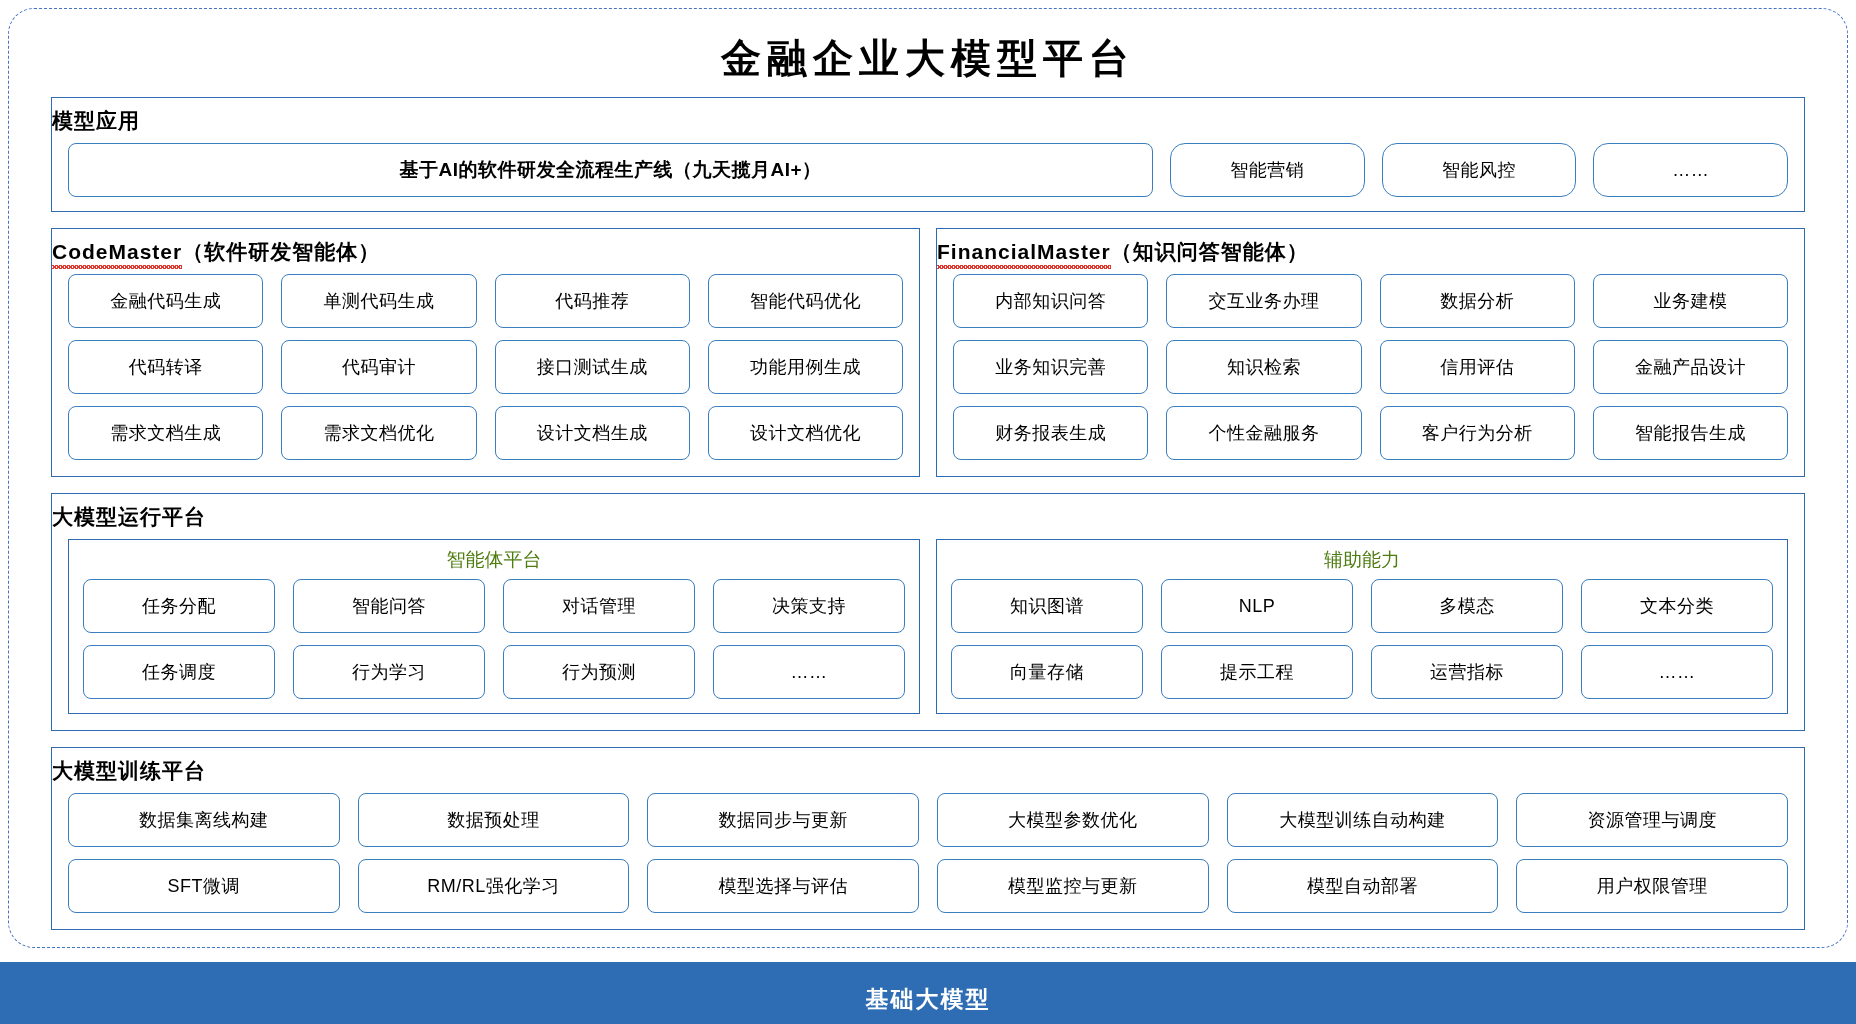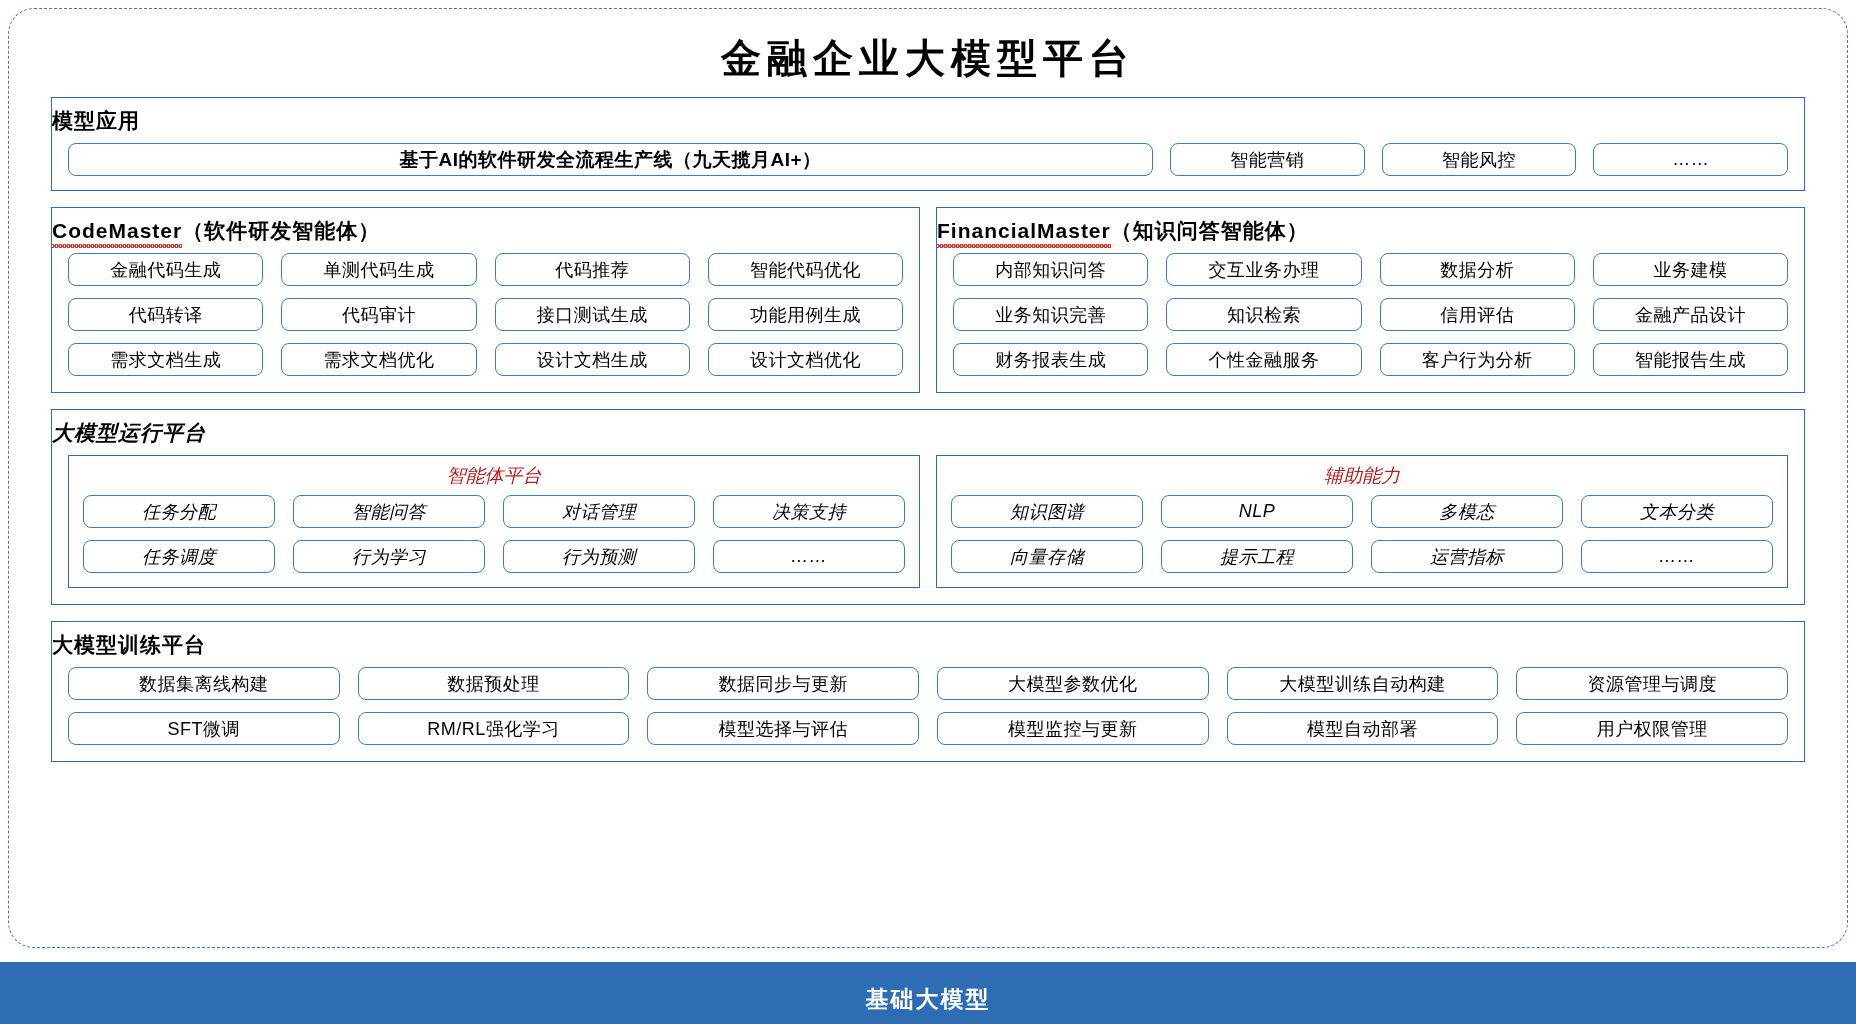--- a/index.html
+++ b/index.html
@@ -81,33 +81,33 @@
       repeating-linear-gradient(45deg,
         #e03a2f 0px, #e03a2f 1.2px,
         transparent 1.2px, transparent 2.6px);
     background-size: 4px 4px;
   }
 
   .sub-title {
     text-align: center;
     font-size: 19px;
     font-weight: 400;
-    color: #b91c1c;
+    color: #4d7c0f;
     padding: 7px 0 6px 0;
   }
 
   
   .chip {
     border: 1.3px solid #3a7ebf;
     border-radius: 8px;
     background: #ffffff;
     color: #000000;
     font-size: 18px;
     font-weight: 400;
-    height: 33px;
+    height: 54px;
     display: flex;
     align-items: center;
     justify-content: center;
     text-align: center;
     white-space: nowrap;
     letter-spacing: 0.5px;
   }
   .chip.bold { font-weight: 700; font-size: 19px; }
 
   .chip-row {
@@ -121,36 +121,36 @@
   .sec-app {
     margin-top: 2px;
     padding: 0 0 14px 0;
   }
   .sec-app .app-row {
     display: flex;
     gap: 17px;
     padding: 0 16px;
   }
   .app-wide { flex: 0 0 1085px; }
-  .app-small { flex: 1 1 0; }
+  .app-small { flex: 1 1 0; border-radius: 15px; }
 
   
   .sec-agents {
     display: flex;
     gap: 16px;
     margin-top: 16px;
   }
   .agent-panel {
     flex: 1 1 0;
     padding-bottom: 16px;
   }
   .agent-panel .grid { padding: 0 16px; }
 
   
-  .sec-runtime { margin-top: 16px; padding-bottom: 16px; font-style: italic; }
+  .sec-runtime { margin-top: 16px; padding-bottom: 16px; }
   .runtime-cols {
     display: flex;
     gap: 16px;
     padding: 0 16px;
   }
   .runtime-col { flex: 1 1 0; padding-bottom: 14px; }
   .runtime-col .grid { padding: 0 14px; }
 
   
   .sec-train { margin-top: 16px; padding-bottom: 16px; }

